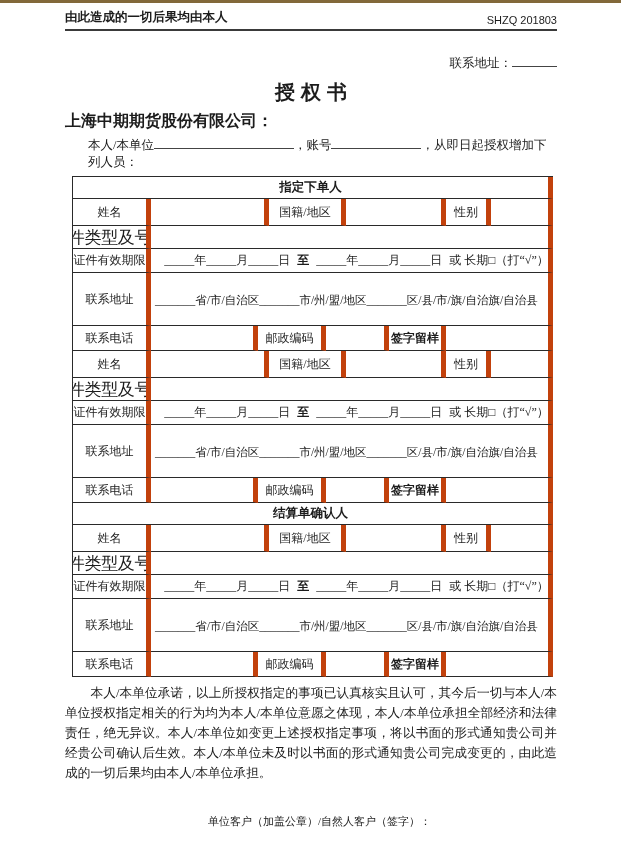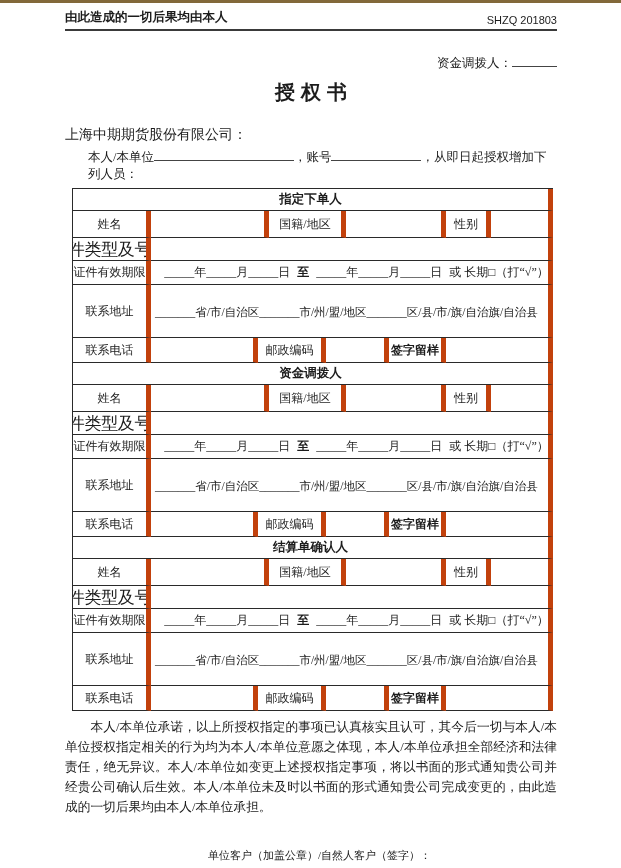--- a/index.html
+++ b/index.html
@@ -21,21 +21,21 @@
   .contract-line { text-align:right; margin-top:23px; font-size:12.5px; }
   .blank { display:inline-block; border-bottom:1px solid #444; height:13px; vertical-align:baseline; }
   .blank.w45  { width:45px; }
   .blank.w140 { width:140px; }
   .blank.w90  { width:90px; }
 
   .doc-title { text-align:center; margin-top:7px;
     font-family:"Liberation Sans","DejaVu Sans",sans-serif;
     font-weight:600; font-size:20px; letter-spacing:6px; text-indent:6px; }
 
-  .greeting { margin-top:20px; font-size:14px; }
+  .greeting { margin-top:5px; font-size:16px;font-weight:bold; }
   .intro    { margin-top:4px; padding-left:23px; font-size:12.5px; }
 
   
   .tbl { margin-left:7px; margin-top:5px; width:481px;
          border-top:1px solid #2a2a2a; border-left:1px solid #2a2a2a; font-size:12px; }
   .trow { display:flex; }
   .cell { border-right:5px solid #c2410c; border-bottom:1px solid #2a2a2a;
           display:flex; align-items:center; justify-content:center;
           overflow:hidden; white-space:nowrap; }
   .grow { flex:1 1 auto; }
@@ -62,21 +62,21 @@
 
 <div class="topbar"></div>
 <div class="page">
 
   <div class="hdr-row">
     <span class="company">由此造成的一切后果均由本人</span>
     <span class="doccode">SHZQ 201803</span>
   </div>
 
   <div class="contract-line">
-    <span>资金调拨人：</span><span class="blank w45"></span>
+    <span>联系地址：</span><span class="blank w45"></span>
   </div>
 
   <div class="doc-title">授权书</div>
 
   <div class="greeting">上海中期期货股份有限公司：</div>
 
   <div class="intro">
     <span>本人/本单位</span><span class="blank w140"></span><span>，账号</span><span class="blank w90"></span><span>，从即日起授权增加下列人员：</span>
   </div>
 
@@ -115,23 +115,20 @@
     <div class="trow">
       <div class="cell w78 h-tel">联系电话</div>
       <div class="cell w107 h-tel"></div>
       <div class="cell w68 h-tel">邮政编码</div>
       <div class="cell w63 h-tel"></div>
       <div class="cell w57 h-tel b">签字留样</div>
       <div class="cell grow h-tel"></div>
     </div>
 
     <div class="trow">
-      <div class="cell grow h-hdr sec-title">资金调拨人</div>
-    </div>
-    <div class="trow">
       <div class="cell w78 h-name">姓名</div>
       <div class="cell w118 h-name"></div>
       <div class="cell w77 h-name">国籍/地区</div>
       <div class="cell w100 h-name"></div>
       <div class="cell w45c h-name">性别</div>
       <div class="cell grow h-name"></div>
     </div>
     <div class="trow">
       <div class="cell w78 h-id small">证件类型及号码</div>
       <div class="cell grow h-id"></div>

